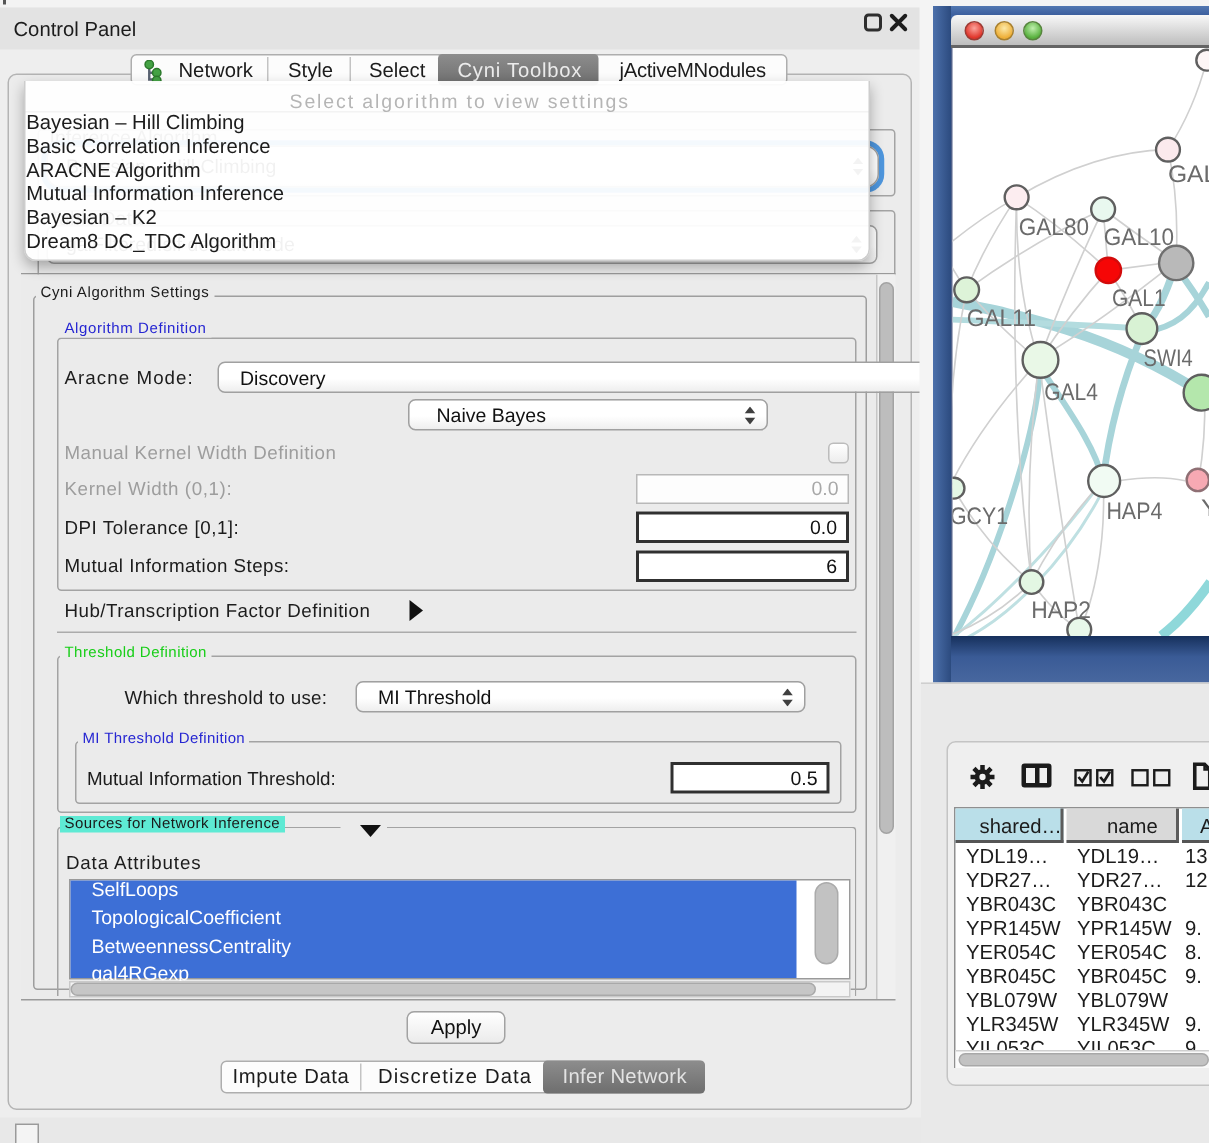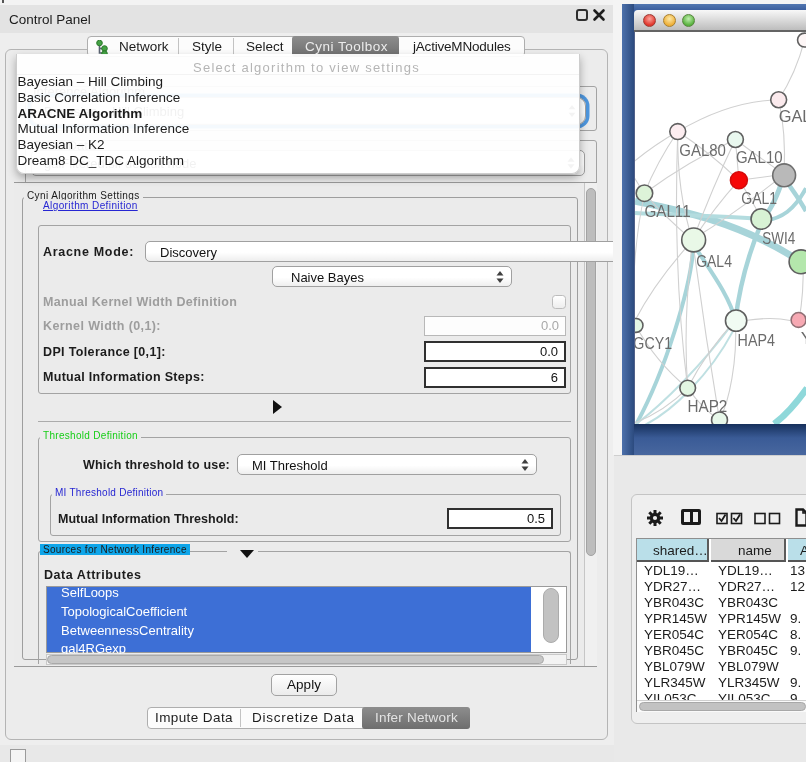--- a/index.html
+++ b/index.html
@@ -1,20 +1,20 @@
 <!DOCTYPE html>
 <html><head>
 <meta charset="utf-8">
 <style>
 * { margin:0; padding:0; box-sizing:border-box; }
 html,body { width:806px; height:762px; background:#e8e8e8; font-family:"Liberation Sans", sans-serif; }
 #root { opacity:0.999; position:relative; width:806px; height:762px; overflow:hidden; background:#e8e8e8; }
 .abs { position:absolute; }
 .lbl { position:absolute; white-space:nowrap; color:#1c1c1c; }
-.bold { font-weight:bold; }
+.bold { font-weight:normal; }
 .combo { position:absolute; border:1px solid #a0a0a0; border-radius:5px;
   background:linear-gradient(#ffffff,#ffffff 55%,#eeeeee); }
 .combo .ctext { position:absolute; left:14px; top:50%; transform:translateY(-50%); font-size:13px; color:#111; white-space:nowrap; }
 .carr { position:absolute; right:7px; top:50%; transform:translateY(-50%); width:8px; height:12px; }
 .tfield { position:absolute; background:#ffffff; border:2px solid #303030; font-size:13px; color:#111; text-align:right; padding-right:6px; }
 .group { position:absolute; border:1px solid #a3a3a3; border-radius:3px; }
 .gtitle { position:absolute; font-size:10px; background:#ececec; padding:0 3px; white-space:nowrap; }
 </style>
 </head>
 <body>
@@ -72,21 +72,21 @@
   <div class="abs" style="left:14px; top:183px; width:583px; height:483px; background:#ebebeb;"></div>
   <div class="abs" style="left:14px; top:666px; width:583px; height:1px; background:#9a9a9a;"></div>
 
   <div class="abs" style="left:584px; top:183px; width:13px; height:483px; background:#f0f0f0; border-left:1px solid #c6c6c6;"></div>
   <div class="abs" style="left:586px; top:188px; width:10px; height:368px; background:#bdbdbd; border:1px solid #a3a3a3; border-radius:5px;"></div>
 
   <div class="group" style="left:22px; top:197px; width:556px; height:463px; border-color:#9e9e9e;"></div>
   <div class="gtitle" style="left:24px; top:190px; background:#ebebeb; color:#1a1a1a; letter-spacing:0.4px;">Cyni Algorithm Settings</div>
 
   <div class="group" style="left:38px; top:225px; width:533px; height:169px;"></div>
-  <div class="gtitle" style="left:40px; top:200px; background:#ebebeb; color:#2626d2; letter-spacing:0.4px;text-decoration:underline;">Algorithm Definition</div>
+  <div class="gtitle" style="left:40px; top:214px; background:#ebebeb; color:#2626d2; letter-spacing:0.4px;">Algorithm Definition</div>
 
   <div class="lbl bold" style="left:43px; top:245px; font-size:12.5px; letter-spacing:0.7px;">Aracne Mode:</div>
   <div class="combo" style="left:145px; top:241px; width:498px; height:21px;">
     <div class="ctext">Discovery</div>
     <svg class="carr" width="8" height="12" viewBox="0 0 8 12">
       <path d="M4 0 L7.5 4.5 H0.5 Z" fill="#3f3f3f"></path>
         <path d="M4 12 L7.5 7.5 H0.5 Z" fill="#3f3f3f"></path>
     </svg>
   </div>
   <div class="combo" style="left:272px; top:266px; width:240px; height:21px;">
@@ -98,20 +98,21 @@
   </div>
   <div class="lbl bold" style="left:43px; top:295px; font-size:12.5px; color:#9d9d9d; letter-spacing:0.32px;">Manual Kernel Width Definition</div>
   <div class="abs" style="left:552px; top:295px; width:14px; height:14px; background:linear-gradient(#ffffff,#ededed); border:1.5px solid #bcbcbc; border-radius:3.5px;"></div>
   <div class="lbl bold" style="left:43px; top:319px; font-size:12.5px; color:#9d9d9d; letter-spacing:0.4px;">Kernel Width (0,1):</div>
   <div class="tfield" style="left:424px; top:316px; width:142px; height:20px; border:1px solid #b8b8b8; color:#a8a8a8; line-height:18px; background:#fdfdfd;">0.0</div>
   <div class="lbl bold" style="left:43px; top:345px; font-size:12.5px; letter-spacing:0.35px;">DPI Tolerance [0,1]:</div>
   <div class="tfield" style="left:424px; top:341px; width:142px; height:21px; line-height:17px;">0.0</div>
   <div class="lbl bold" style="left:43px; top:370px; font-size:12.5px; letter-spacing:0.3px;">Mutual Information Steps:</div>
   <div class="tfield" style="left:424px; top:367px; width:142px; height:21px; line-height:17px;">6</div>
 
+  <div class="lbl bold" style="left:43px; top:400px; font-size:12.5px; letter-spacing:0.32px;">Hub/Transcription Factor Definition</div>
   <svg class="abs" style="left:272px; top:400px;" width="11" height="14" viewBox="0 0 11 14">
     <path d="M1 0 L10 7 L1 14 Z" fill="#111"></path>
   </svg>
   <div class="abs" style="left:38px; top:421px; width:533px; height:1px; background:#ababab;"></div>
 
   <div class="group" style="left:38px; top:437px; width:533px; height:105px;"></div>
   <div class="gtitle" style="left:40px; top:430px; background:#ebebeb; color:#17ce17; letter-spacing:0.3px;">Threshold Definition</div>
   <div class="lbl bold" style="left:83px; top:458px; font-size:12.5px; letter-spacing:0.2px;">Which threshold to use:</div>
   <div class="combo" style="left:237px; top:454px; width:300px; height:21px;">
     <div class="ctext">MI Threshold</div>
@@ -119,21 +120,21 @@
       <path d="M4 0 L7.5 4.5 H0.5 Z" fill="#3f3f3f"></path>
         <path d="M4 12 L7.5 7.5 H0.5 Z" fill="#3f3f3f"></path>
     </svg>
   </div>
   <div class="group" style="left:50px; top:494px; width:511px; height:42px;"></div>
   <div class="gtitle" style="left:52px; top:487px; background:#ebebeb; color:#2626d2; letter-spacing:0.25px;">MI Threshold Definition</div>
   <div class="lbl bold" style="left:58px; top:512px; font-size:12.5px;">Mutual Information Threshold:</div>
   <div class="tfield" style="left:447px; top:508px; width:106px; height:21px; line-height:17px;">0.5</div>
 
   <div class="group" style="left:38px; top:551px; width:533px; height:113px; border-bottom:none; border-radius:3px 3px 0 0;"></div>
-  <div class="gtitle" style="left:40px; top:544px; background:#0ea5e9; color:#1a1a1a; letter-spacing:0.3px;">Sources for Network Inference</div>
+  <div class="gtitle" style="left:40px; top:544px; background:#5eead4; color:#1a1a1a; letter-spacing:0.3px;">Sources for Network Inference</div>
   <div class="abs" style="left:227px; top:546px; width:31px; height:11px; background:#ebebeb;"></div>
   <svg class="abs" style="left:240px; top:549px;" width="14" height="10" viewBox="0 0 14 10">
     <path d="M0 1 L14 1 L7 9 Z" fill="#111"></path>
   </svg>
   <div class="lbl bold" style="left:44px; top:568px; font-size:12.5px; letter-spacing:0.55px;">Data Attributes</div>
 
   <div class="abs" style="left:46px; top:586px; width:521px; height:67px; background:#ffffff; border:1px solid #9a9a9a;"></div>
   <div class="abs" style="left:47px; top:587px; width:484px; height:65px; background:#3d6fd6;"></div>
   <div class="lbl" style="left:61px; top:585px; font-size:13px; color:#fff;">SelfLoops</div>
   <div class="lbl" style="left:61px; top:604px; font-size:13px; color:#fff;">TopologicalCoefficient</div>

